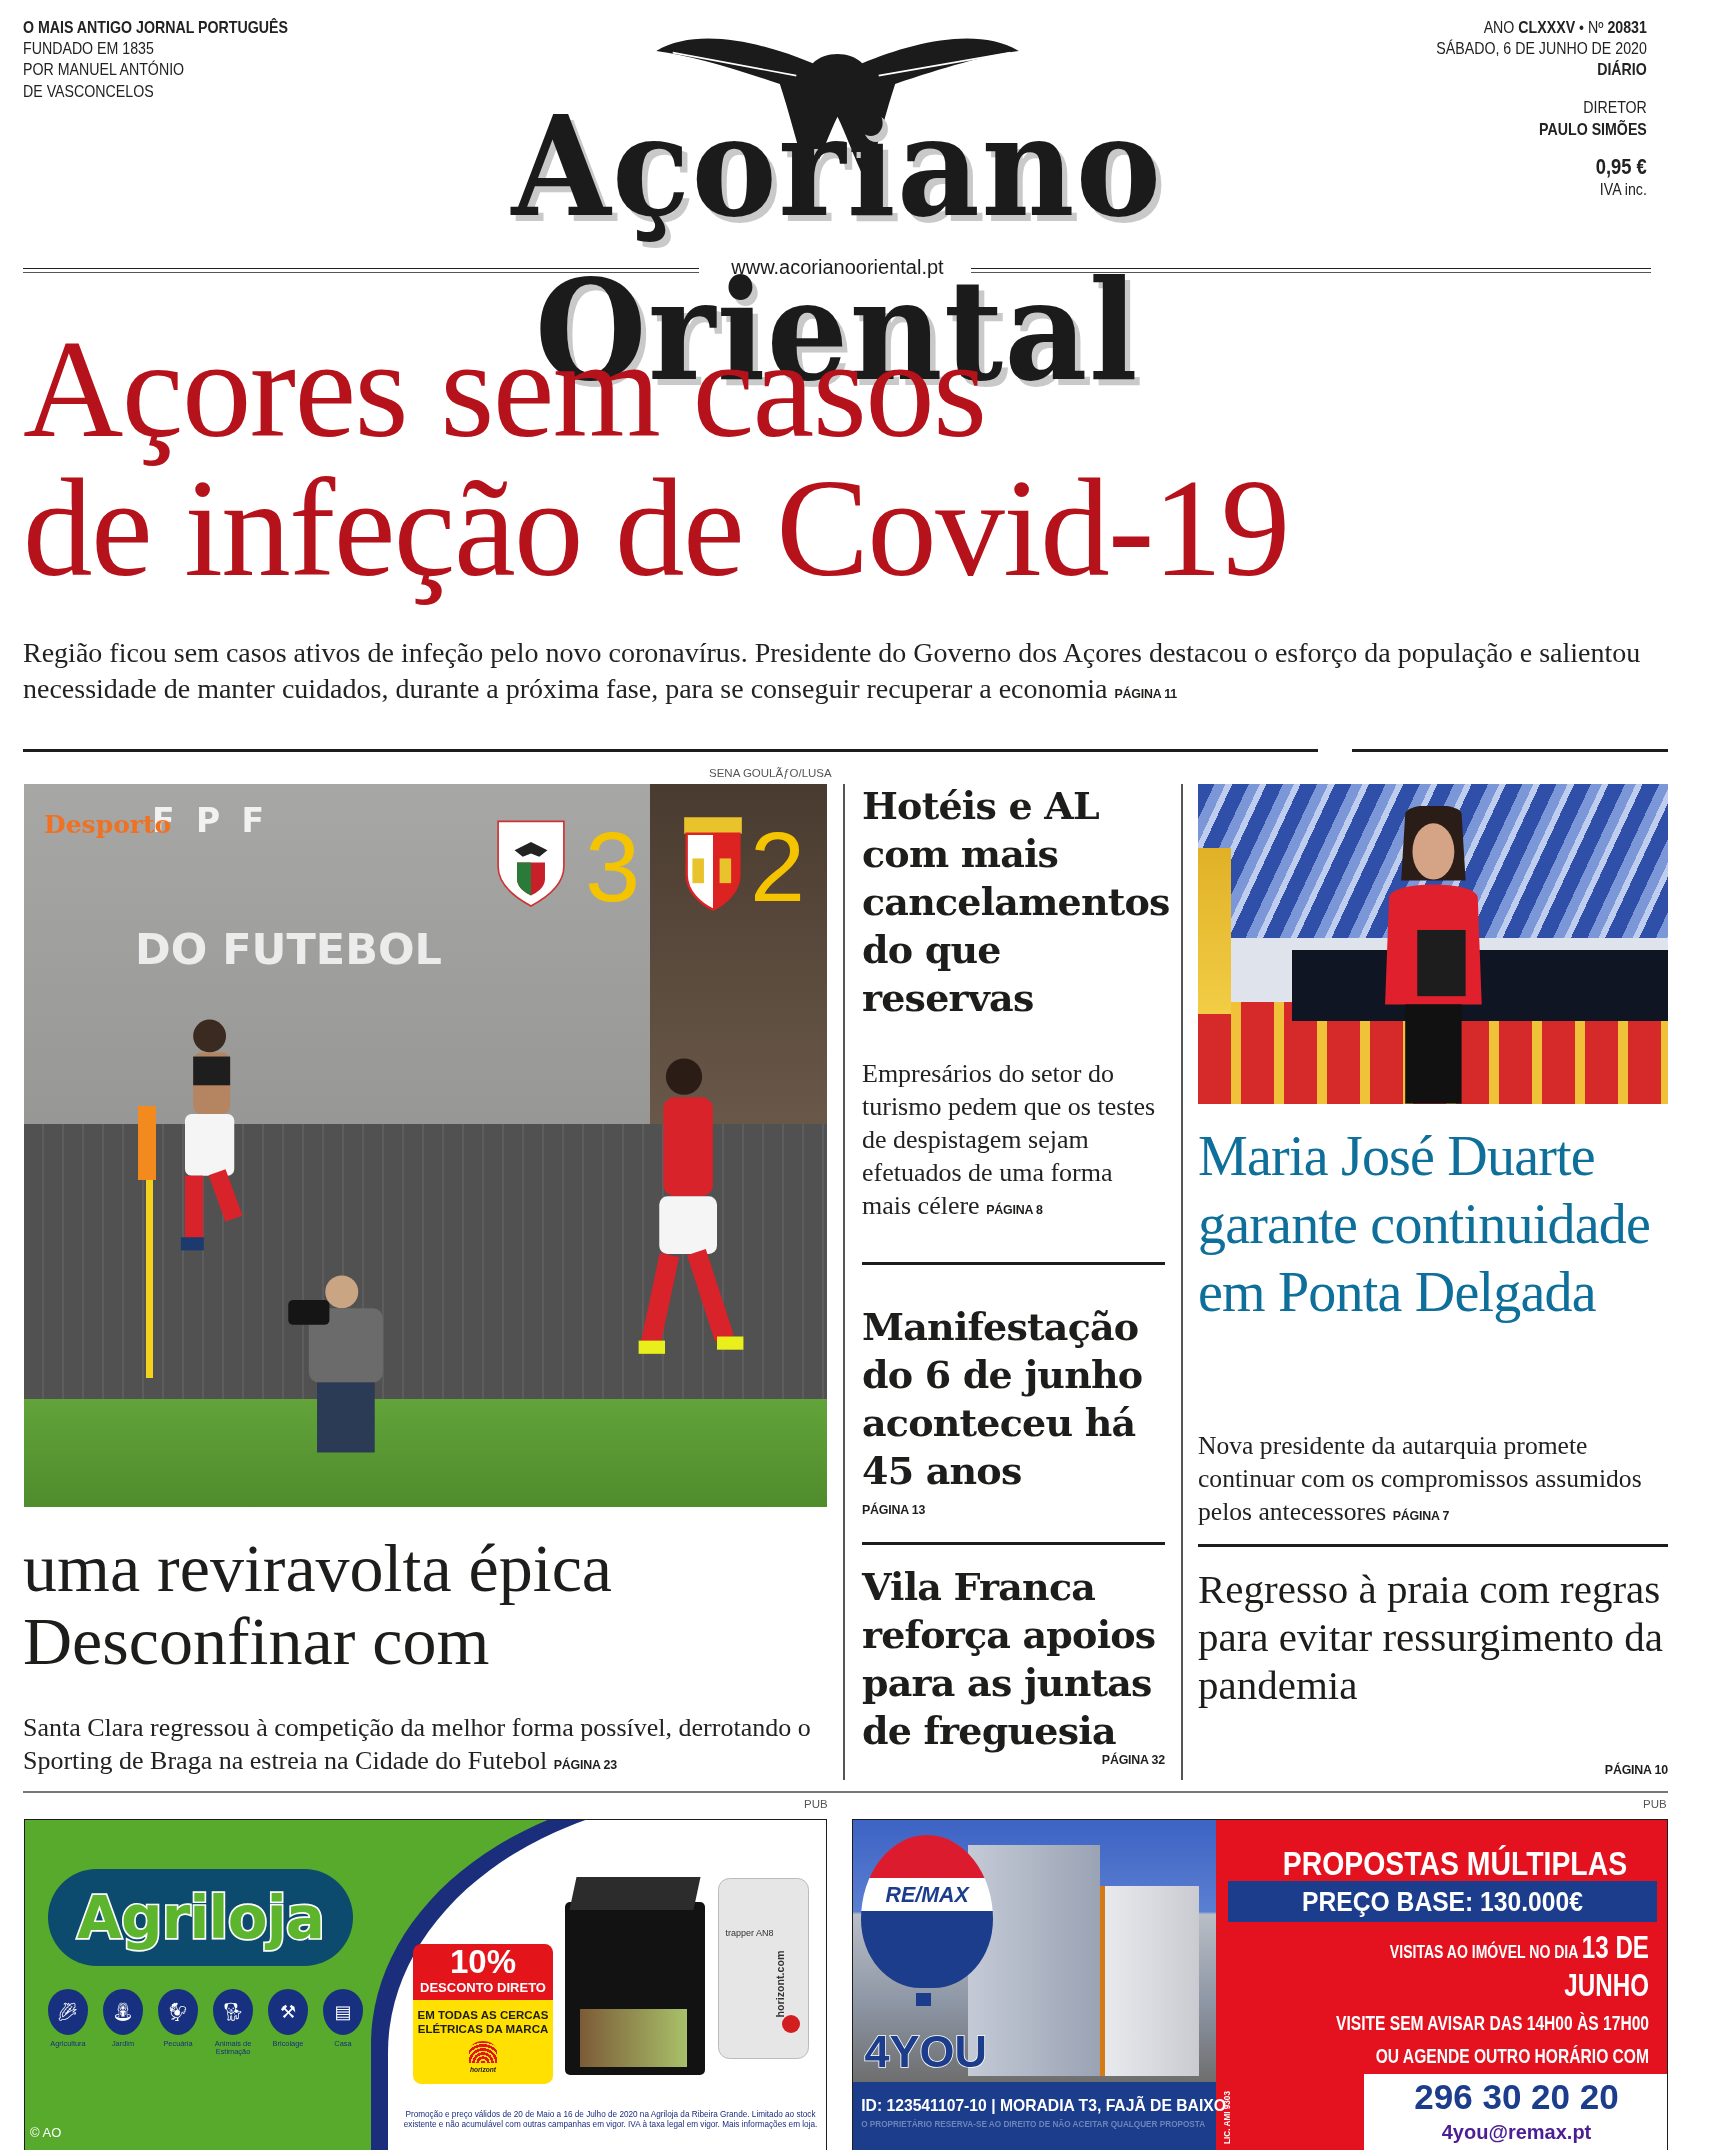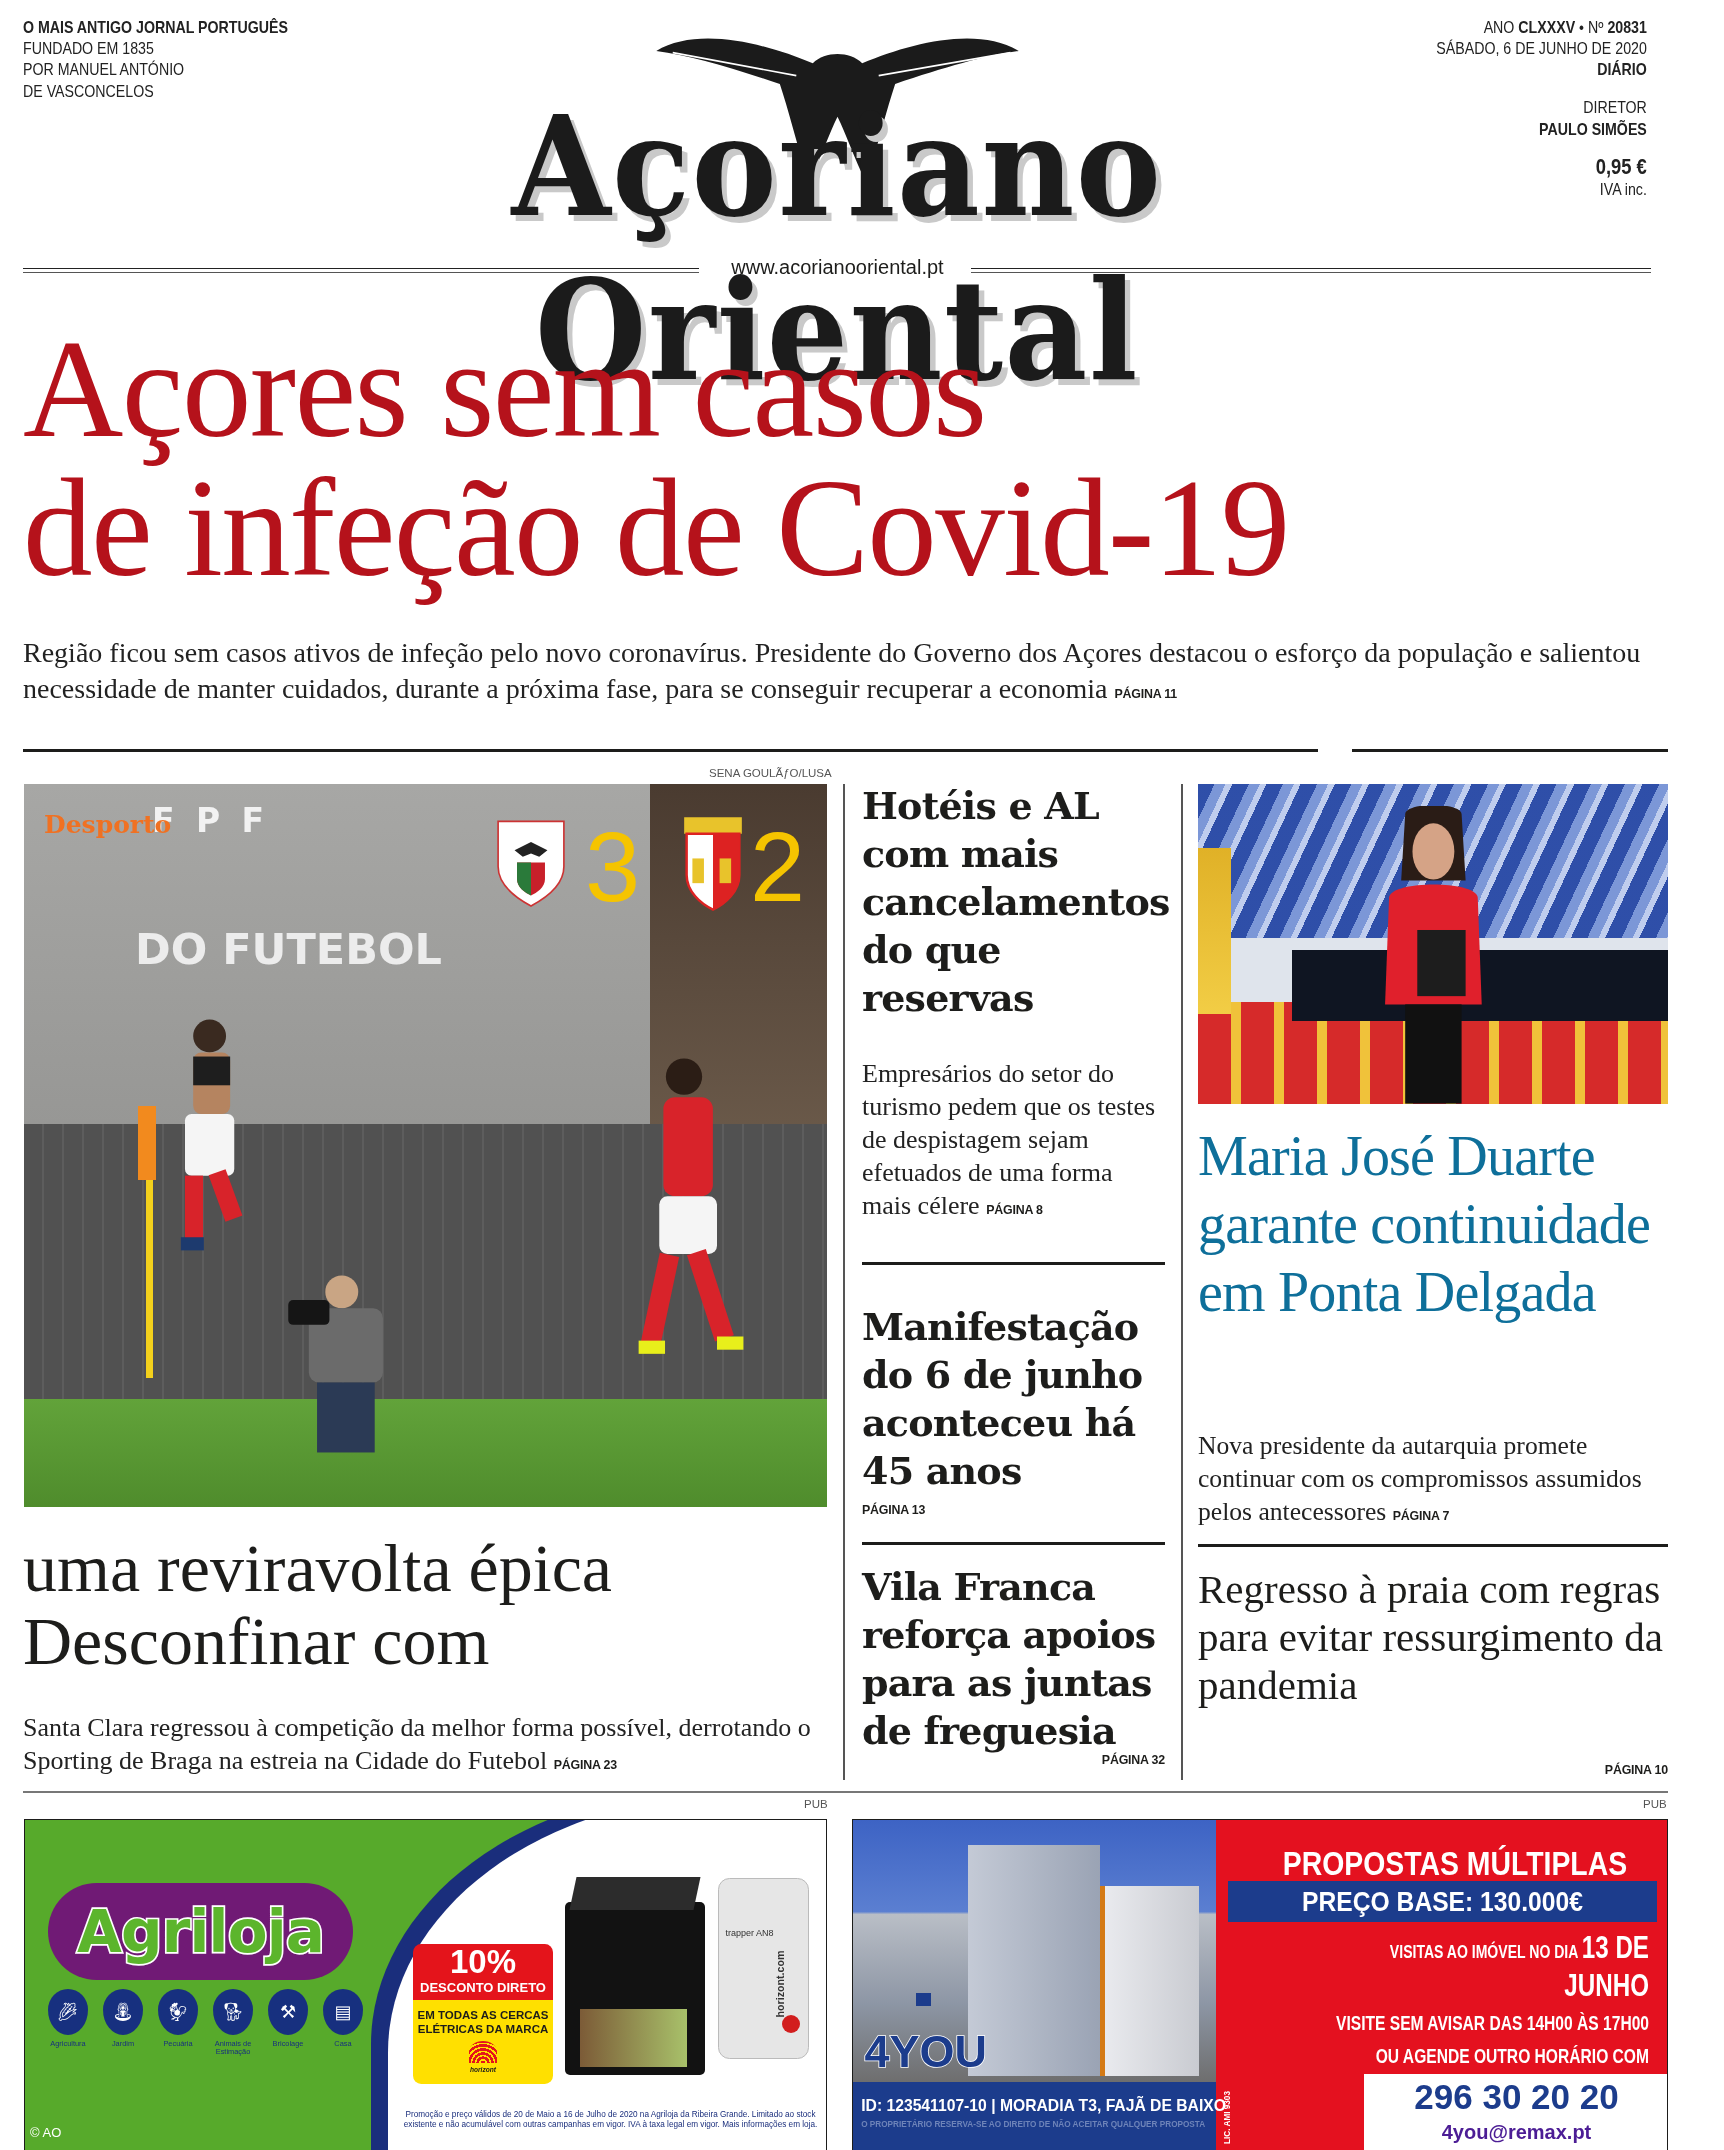--- a/index.html
+++ b/index.html
@@ -64,21 +64,21 @@
   .mj-person { position: absolute; left: 38%; top: 7%; width: 24%; height: 93%; }
   .right-head { left: 1198px; top: 1122px; width: 478px; font-size: 56px; line-height: 68px; color: #0e6f9a; letter-spacing: -0.8px; }
   .right-dek { left: 1198px; top: 1429px; width: 470px; font-size: 25.6px; line-height: 33px; color: #222; }
   .right-head2 { left: 1198px; top: 1565px; width: 470px; font-size: 41px; line-height: 48px; color: #1d1d1b; }
 
   
   .pub { font-family: "Liberation Sans", sans-serif; font-size: 11.5px; color: #555; }
   .ad-agri { left: 24px; top: 1819px; width: 803px; height: 332px; overflow: hidden; background: #57aa2b; border: 1.6px solid #1d1d1b; }
   .agri-curve { position: absolute; left: 346px; top: -33px; width: 577px; height: 429px; border-radius: 60% 0 0 0; background: #1a2e7c; }
   .agri-white { position: absolute; left: 363px; top: -25px; width: 577px; height: 429px; border-radius: 60% 0 0 0; background: #ffffff; }
-  .agri-pill { position: absolute; left: 23px; top: 49px; width: 305px; height: 97px; border-radius: 49px; background: #701a75; margin-top: 14px; }
+  .agri-pill { position: absolute; left: 23px; top: 49px; width: 305px; height: 97px; border-radius: 49px; background: #0c4a6e; }
   .agri-logo { position: absolute; left: 0; width: 100%; top: 15px; text-align: center; font-family: "DejaVu Sans", sans-serif; font-weight: bold; font-size: 58px; color: #5cb52c; -webkit-text-stroke: 3.3px #ffffff; paint-order: stroke fill; letter-spacing: -0.8px; }
   .agri-cats { position: absolute; left: 23px; top: 169px; display: flex; gap: 15px; }
   .agri-cat { width: 40px; text-align: center; }
   .agri-pin { width: 40px; height: 46px; background: #17307f; border-radius: 50% 50% 50% 50% / 45% 45% 55% 55%; position: relative; display: flex; align-items: center; justify-content: center; color: #fff; font-size: 18px; }
   .agri-cat-label { margin-top: 5px; font-family: "Liberation Sans", sans-serif; font-size: 7.4px; color: #17307f; line-height: 8.2px; }
   .agri-badge { position: absolute; left: 388px; top: 124px; width: 140px; height: 140px; border-radius: 8.2px; overflow: hidden; }
   .agri-badge-top { background: #e4141b; color: #fff; height: 56px; text-align: center; font-family: "Liberation Sans", sans-serif; font-weight: bold; }
   .agri-badge-top .pct { font-size: 33px; line-height: 36px; }
   .agri-badge-top .dd { font-size: 13px; line-height: 15px; }
   .agri-badge-bot { background: #ffe000; color: #1d1d1b; height: 84px; text-align: center; font-family: "Liberation Sans", sans-serif; font-weight: bold; font-size: 11.5px; line-height: 14px; padding-top: 8.2px; }
@@ -336,20 +336,23 @@
     <div class="agri-dev2-knob"></div>
   </div>
   <div class="agri-fine">Promoção e preço válidos de 20 de Maio a 16 de Julho de 2020 na Agriloja da Ribeira Grande. Limitado ao stock existente e não acumulável com outras campanhas em vigor. IVA à taxa legal em vigor. Mais informações em loja.</div>
   <div class="agri-ao">© AO</div>
 </div>
 
 <div class="abs ad-remax">
   <div class="remax-photo">
     <div class="remax-house"></div>
     <div class="remax-house2"></div>
+    <div class="remax-balloon">
+      <div class="remax-word">RE/MAX</div>
+    </div>
     <div class="remax-basket"></div>
     <div class="remax-4you">4YOU</div>
   </div>
   <div class="remax-idbar">
     <div class="remax-id">ID: 123541107-10 | MORADIA T3, FAJÃ DE BAIXO</div>
     <div class="remax-disclaimer">O PROPRIETÁRIO RESERVA-SE AO DIREITO DE NÃO ACEITAR QUALQUER PROPOSTA</div>
   </div>
   <div class="remax-lic">
       <span>LIC. AMI 9303</span>
     </div>

